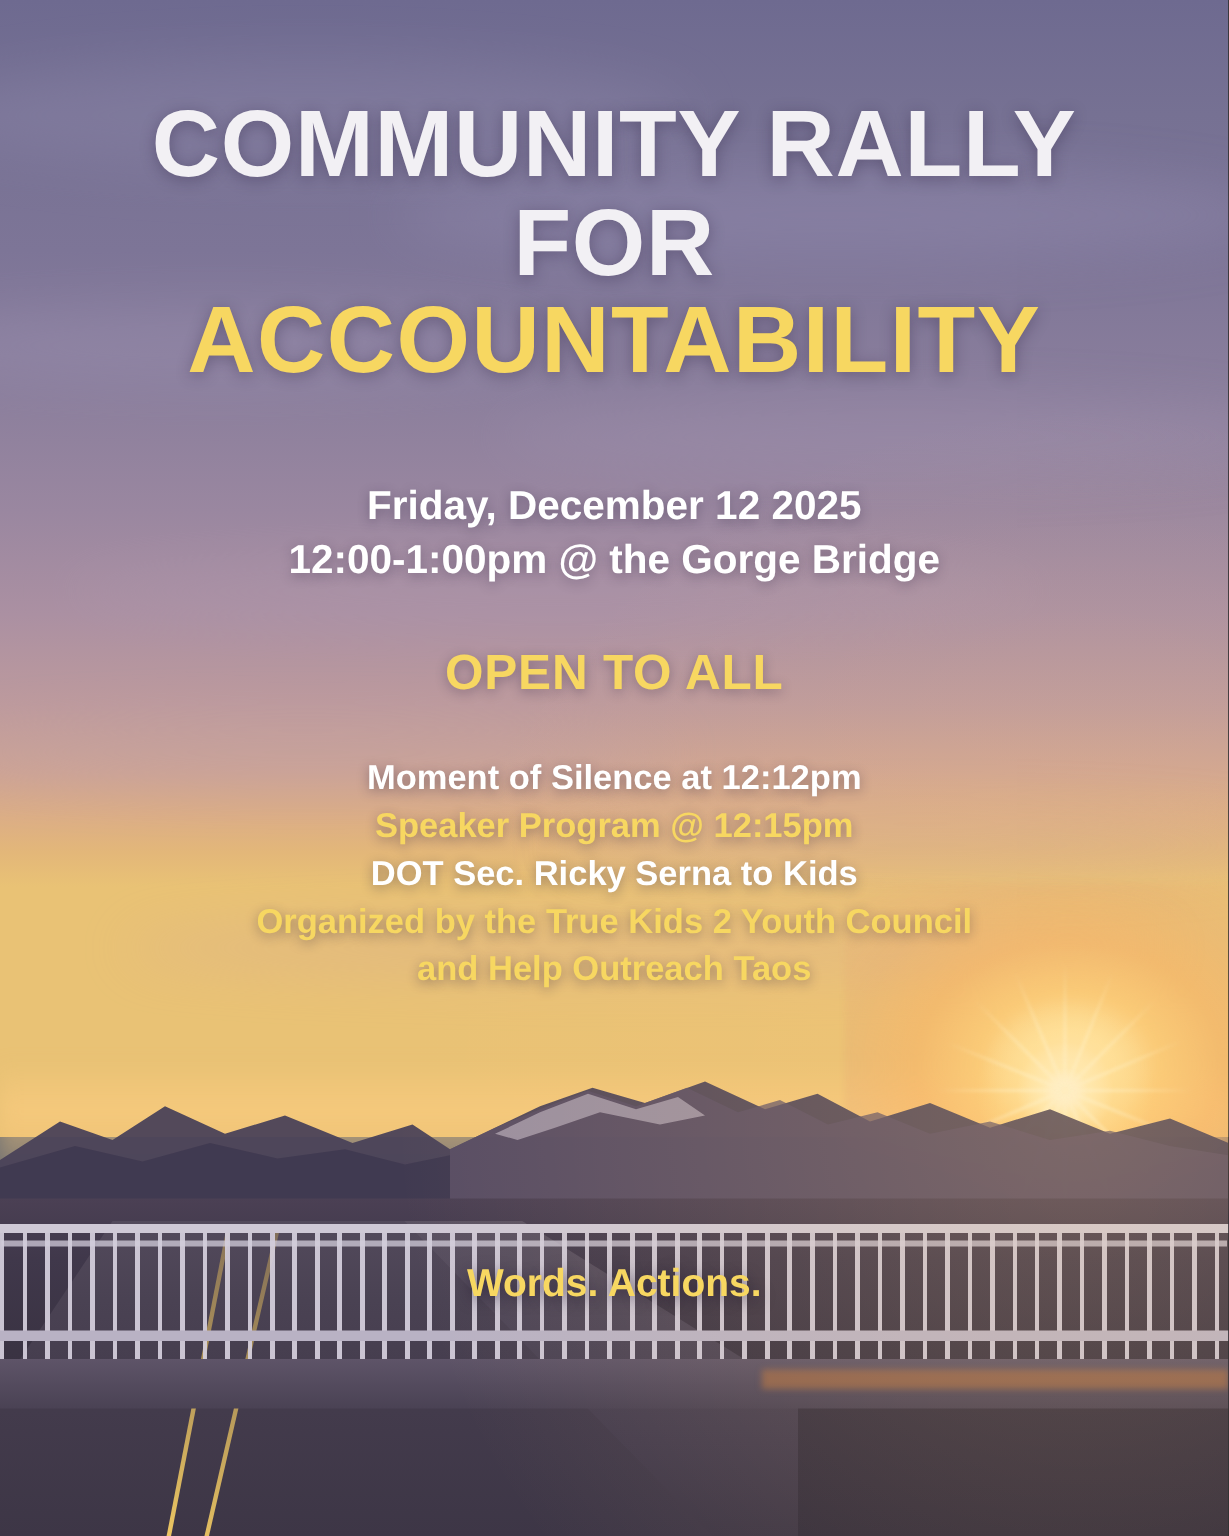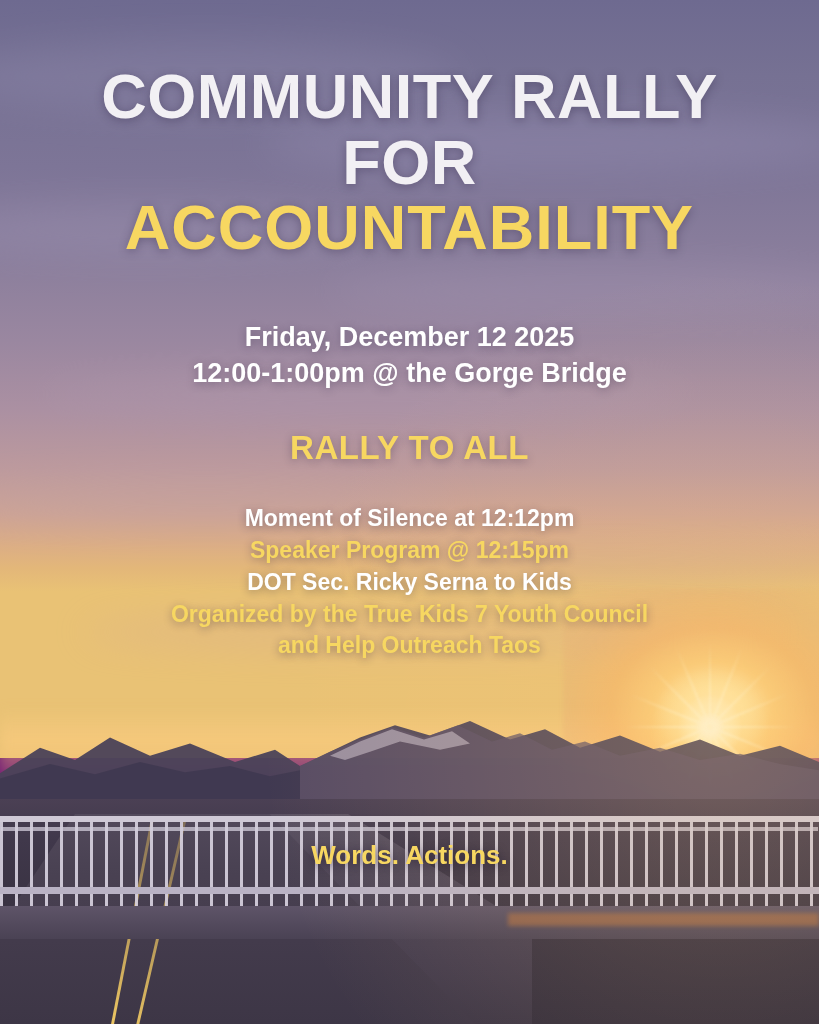--- a/index.html
+++ b/index.html
@@ -8,21 +8,21 @@
     background: #000;
   }
   body {
     font-family: "Liberation Sans", sans-serif;
   }
   .poster {
     position: relative;
     width: 819px;
     height: 1024px;
     overflow: hidden;
-    background: #701a75;
+    background: #737373;
   }
 
   
   .scene {
     position: absolute;
     inset: 0;
     overflow: hidden;
   }
   
   .sky {
@@ -336,25 +336,25 @@
       <span>COMMUNITY RALLY</span>
       <span class="line2">FOR</span>
       <span class="accent">ACCOUNTABILITY</span>
     </h1>
 
     <div class="datetime">
       <div>Friday, December 12 2025</div>
       <div>12:00-1:00pm @ the Gorge Bridge</div>
     </div>
 
-    <div class="open">RALLY TO ALL</div>
+    <div class="open">OPEN TO ALL</div>
 
     <div class="details">
       <span class="w">Moment of Silence at 12:12pm</span>
       <span class="y">Speaker Program @ 12:15pm</span>
       <span class="w">DOT Sec. Ricky Serna to Kids</span>
-      <span class="y">Organized by the True Kids 7 Youth Council</span>
+      <span class="y">Organized by the True Kids 2 Youth Council</span>
       <span class="y">and Help Outreach Taos</span>
     </div>
 
     <div class="tagline">Words. Actions.</div>
   </div>
 </div>
 
 </body></html>

